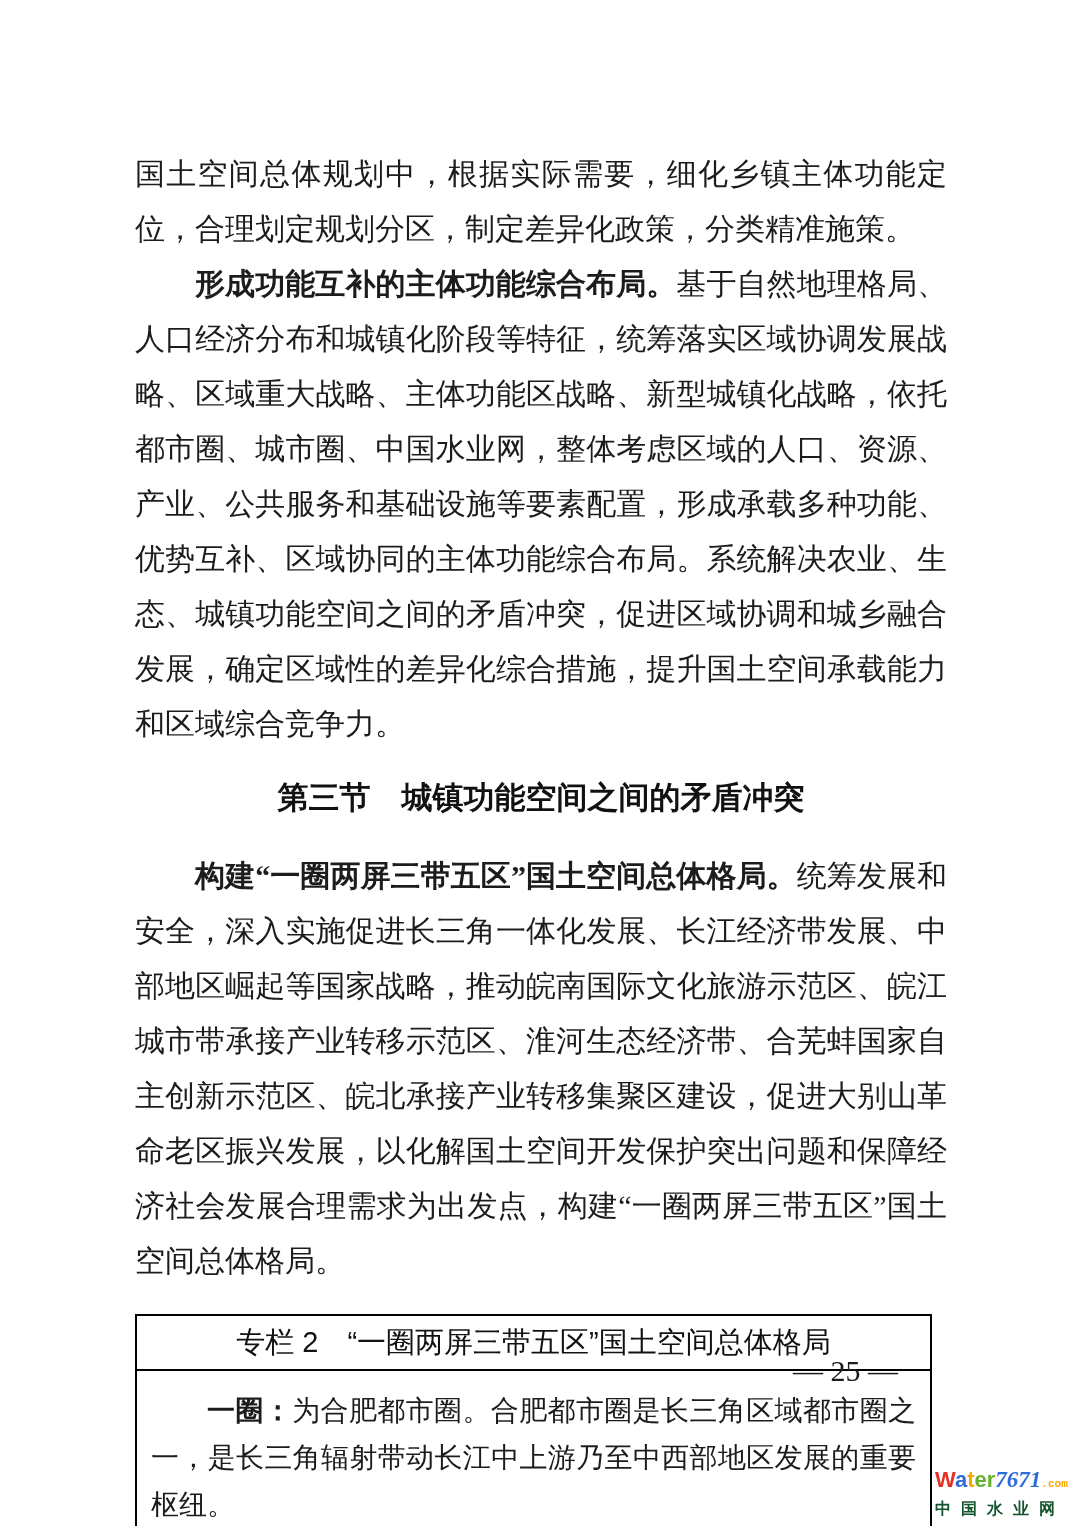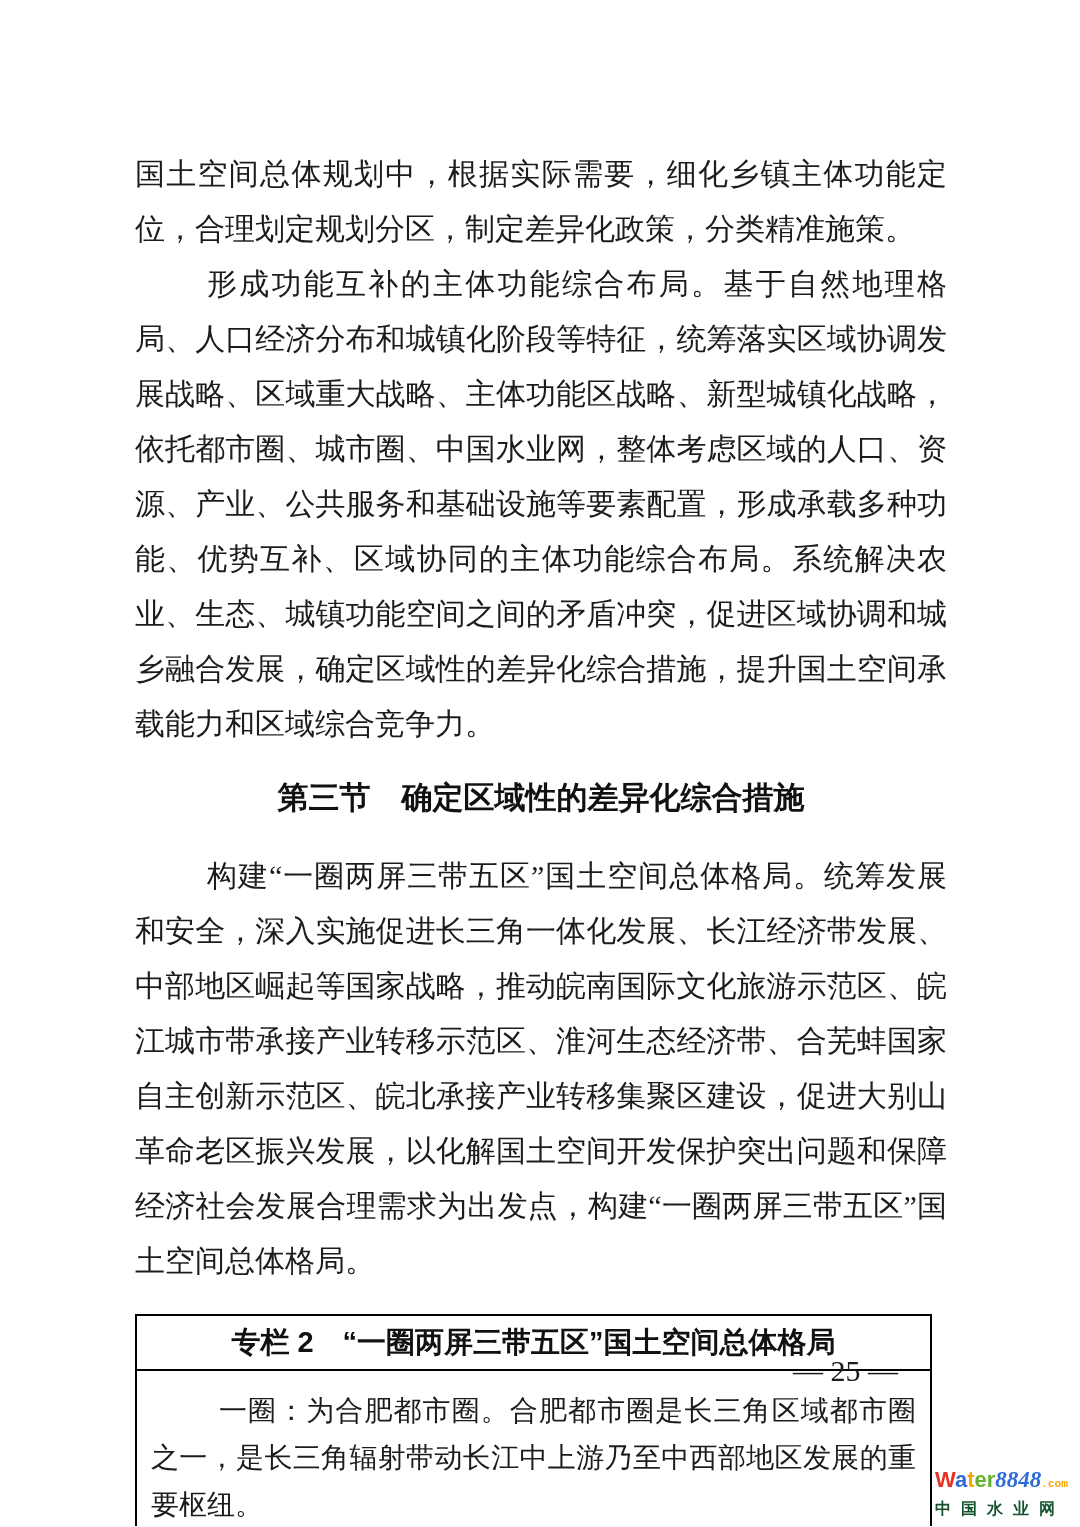--- a/index.html
+++ b/index.html
@@ -18,39 +18,39 @@
     left: 135px;
     top: 146px;
     width: 812px;
   }
   .para {
     font-size: 30px;
     line-height: 55px;
     text-align: justify;
   }
   .indent { text-indent: 2em; }
-  .lead { font-weight: normal; margin-left: 12px; }
+  .lead { font-weight: bold; }
   .heading {
     font-family: "Liberation Sans", "DejaVu Sans", sans-serif;
     font-weight: bold;
     font-size: 31px;
     line-height: 55px;
     text-align: center;
     color: #111111;
     margin: 19px 0 23px 0;
   }
   .callout-box {
     margin-top: 26px;
     width: 797px;
     border: 2px solid #000000;
     background: #ffffff;
   }
   .callout-title {
     font-family: "Liberation Sans", "DejaVu Sans", sans-serif;
-    font-weight: bold;
+    font-weight: normal;
     font-size: 29px;
     line-height: 49px;
     text-align: center;
     color: #111111;
     border-bottom: 2px solid #000000;
     padding: 2px 0;
   }
   .callout-body {
     font-size: 28px;
     line-height: 47px;
@@ -108,37 +108,37 @@
   <div class="content">
 
     <p class="para">
       <span>国土空间总体规划中，根据实际需要，细化乡镇主体功能定位，合理划定规划分区，制定差异化政策，分类精准施策。</span>
     </p>
 
     <p class="para indent">
       <span class="lead">形成功能互补的主体功能综合布局。</span><span>基于自然地理格局、人口经济分布和城镇化阶段等特征，统筹落实区域协调发展战略、区域重大战略、主体功能区战略、新型城镇化战略，依托都市圈、城市圈、中国水业网，整体考虑区域的人口、资源、产业、公共服务和基础设施等要素配置，形成承载多种功能、优势互补、区域协同的主体功能综合布局。系统解决农业、生态、城镇功能空间之间的矛盾冲突，促进区域协调和城乡融合发展，确定区域性的差异化综合措施，提升国土空间承载能力和区域综合竞争力。</span>
     </p>
 
-    <h2 class="heading">第三节　确定区域性的差异化综合措施</h2>
+    <h2 class="heading">第三节　城镇功能空间之间的矛盾冲突</h2>
 
     <p class="para indent">
       <span class="lead">构建“一圈两屏三带五区”国土空间总体格局。</span><span>统筹发展和安全，深入实施促进长三角一体化发展、长江经济带发展、中部地区崛起等国家战略，推动皖南国际文化旅游示范区、皖江城市带承接产业转移示范区、淮河生态经济带、合芜蚌国家自主创新示范区、皖北承接产业转移集聚区建设，促进大别山革命老区振兴发展，以化解国土空间开发保护突出问题和保障经济社会发展合理需求为出发点，构建“一圈两屏三带五区”国土空间总体格局。</span>
     </p>
 
     <div class="callout-box">
       <div class="callout-title">专栏 2　“一圈两屏三带五区”国土空间总体格局</div>
       <p class="callout-body">
         <span class="lead">一圈：</span><span>为合肥都市圈。合肥都市圈是长三角区域都市圈之一，是长三角辐射带动长江中上游乃至中西部地区发展的重要枢纽。</span>
       </p>
     </div>
 
   </div>
 
   <div class="page-number">— 25 —</div>
 
   <div class="watermark">
     <div class="wm-line1">
-      <span style="color: rgb(230, 50, 38);">W</span><span style="color: rgb(46, 107, 214);">a</span><span style="color: rgb(247, 166, 0);">t</span><span style="color: rgb(102, 178, 46);">e</span><span style="color: rgb(102, 178, 46);">r</span><span class="wm-8848" style="color: rgb(46, 107, 214);">8848</span><span class="wm-com" style="color: rgb(247, 166, 0);">.com</span>
+      <span style="color: rgb(230, 50, 38);">W</span><span style="color: rgb(46, 107, 214);">a</span><span style="color: rgb(247, 166, 0);">t</span><span style="color: rgb(102, 178, 46);">e</span><span style="color: rgb(102, 178, 46);">r</span><span class="wm-8848" style="color: rgb(46, 107, 214);">7671</span><span class="wm-com" style="color: rgb(247, 166, 0);">.com</span>
     </div>
     <div class="wm-line2" style="color: #14532d;">中国水业网</div>
   </div>
 
 </div>
 
 </body></html>

